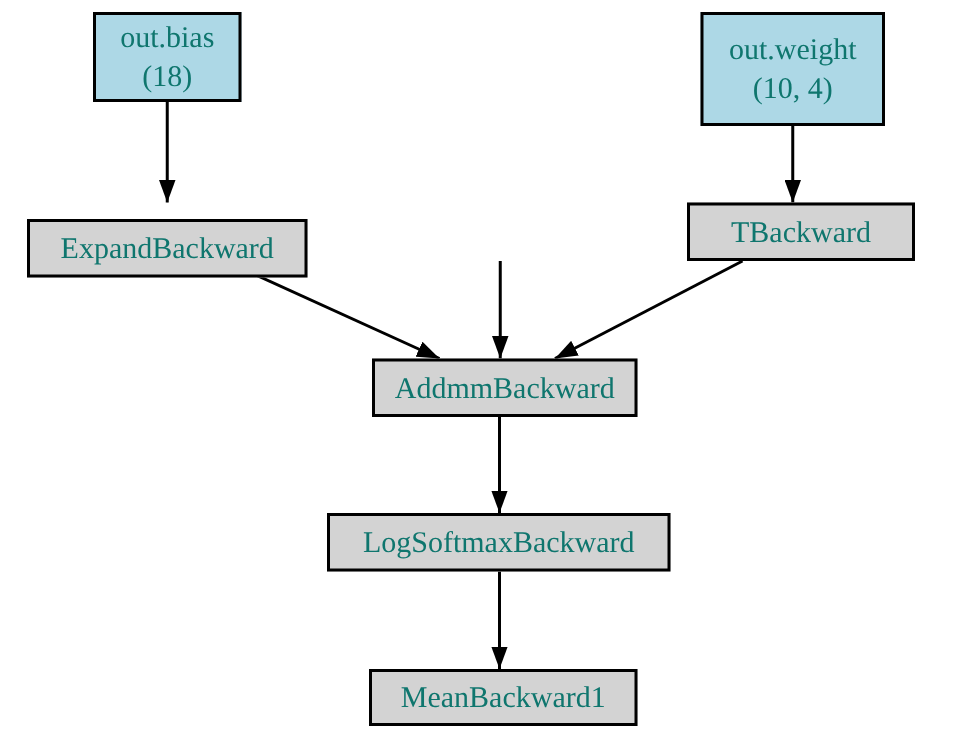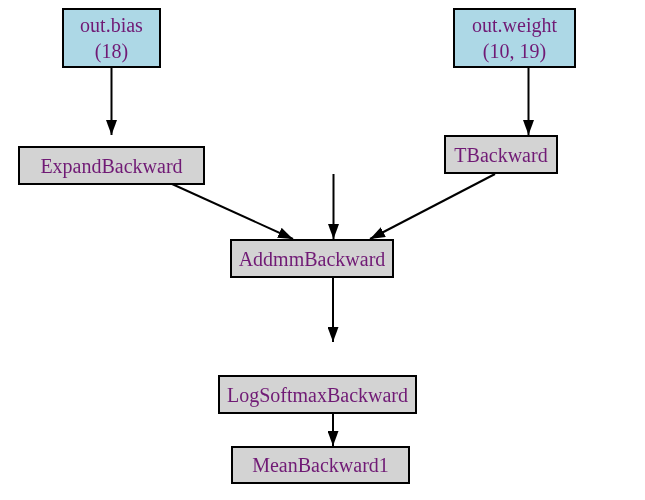--- a/index.html
+++ b/index.html
@@ -25,35 +25,35 @@
   .node {
     position: absolute;
     box-sizing: border-box;
     border: 2px solid #000000;
     display: flex;
     flex-direction: column;
     align-items: center;
     justify-content: center;
     text-align: center;
     font-size: 20px;
-    color: #701a75;
+    color: #0f766e;
     line-height: 26px;
     white-space: nowrap;
   }
   .node.param { background: #add8e6; }
   .node.op    { background: #d3d3d3; }
 
   .n-out-bias    { left: 62px;  top: 8px;   width: 99px;  height: 60px; }
-  .n-out-weight  { left: 453px; top: 8px;   width: 123px; height: 60px; font-family: Liberation Serif, serif; }
+  .n-out-weight  { left: 467px; top: 8px;   width: 123px; height: 76px; font-family: Liberation Serif, serif; }
   .n-expand      { left: 18px;  top: 135px; width: 187px; height: 39px; margin-top: 11px; }
   .n-dropout     { left: 237px; top: 135px; width: 193px; height: 39px; }
-  .n-tback       { left: 444px; top: 135px; width: 114px; height: 39px; }
-  .n-addmm       { left: 230px; top: 239px; width: 164px; height: 39px; }
-  .n-logsoftmax  { left: 218px; top: 342px; width: 199px; height: 39px; margin-top: 33px; }
-  .n-mean        { left: 231px; top: 446px; width: 179px; height: 38px; }
+  .n-tback       { left: 458px; top: 135px; width: 152px; height: 39px; }
+  .n-addmm       { left: 248px; top: 239px; width: 177px; height: 39px; }
+  .n-logsoftmax  { left: 218px; top: 342px; width: 229px; height: 39px; }
+  .n-mean        { left: 246px; top: 446px; width: 179px; height: 38px; }
 
   .edge {
     stroke: #000000;
     stroke-width: 2;
     fill: none;
   }
 </style>
 </head>
 <body>
 
@@ -74,21 +74,21 @@
     <line class="edge" x1="333" y1="381" x2="333" y2="446" marker-end="url(#arrowhead)"></line>
   </svg>
 
   <div class="node param n-out-bias">
     <span>out.bias</span>
     <span>(18)</span>
   </div>
 
   <div class="node param n-out-weight">
     <span>out.weight</span>
-    <span>(10, 19)</span>
+    <span>(10, 4)</span>
   </div>
 
   <div class="node op n-expand">
     <span>ExpandBackward</span>
   </div>
 
 
   <div class="node op n-tback">
     <span>TBackward</span>
   </div>

